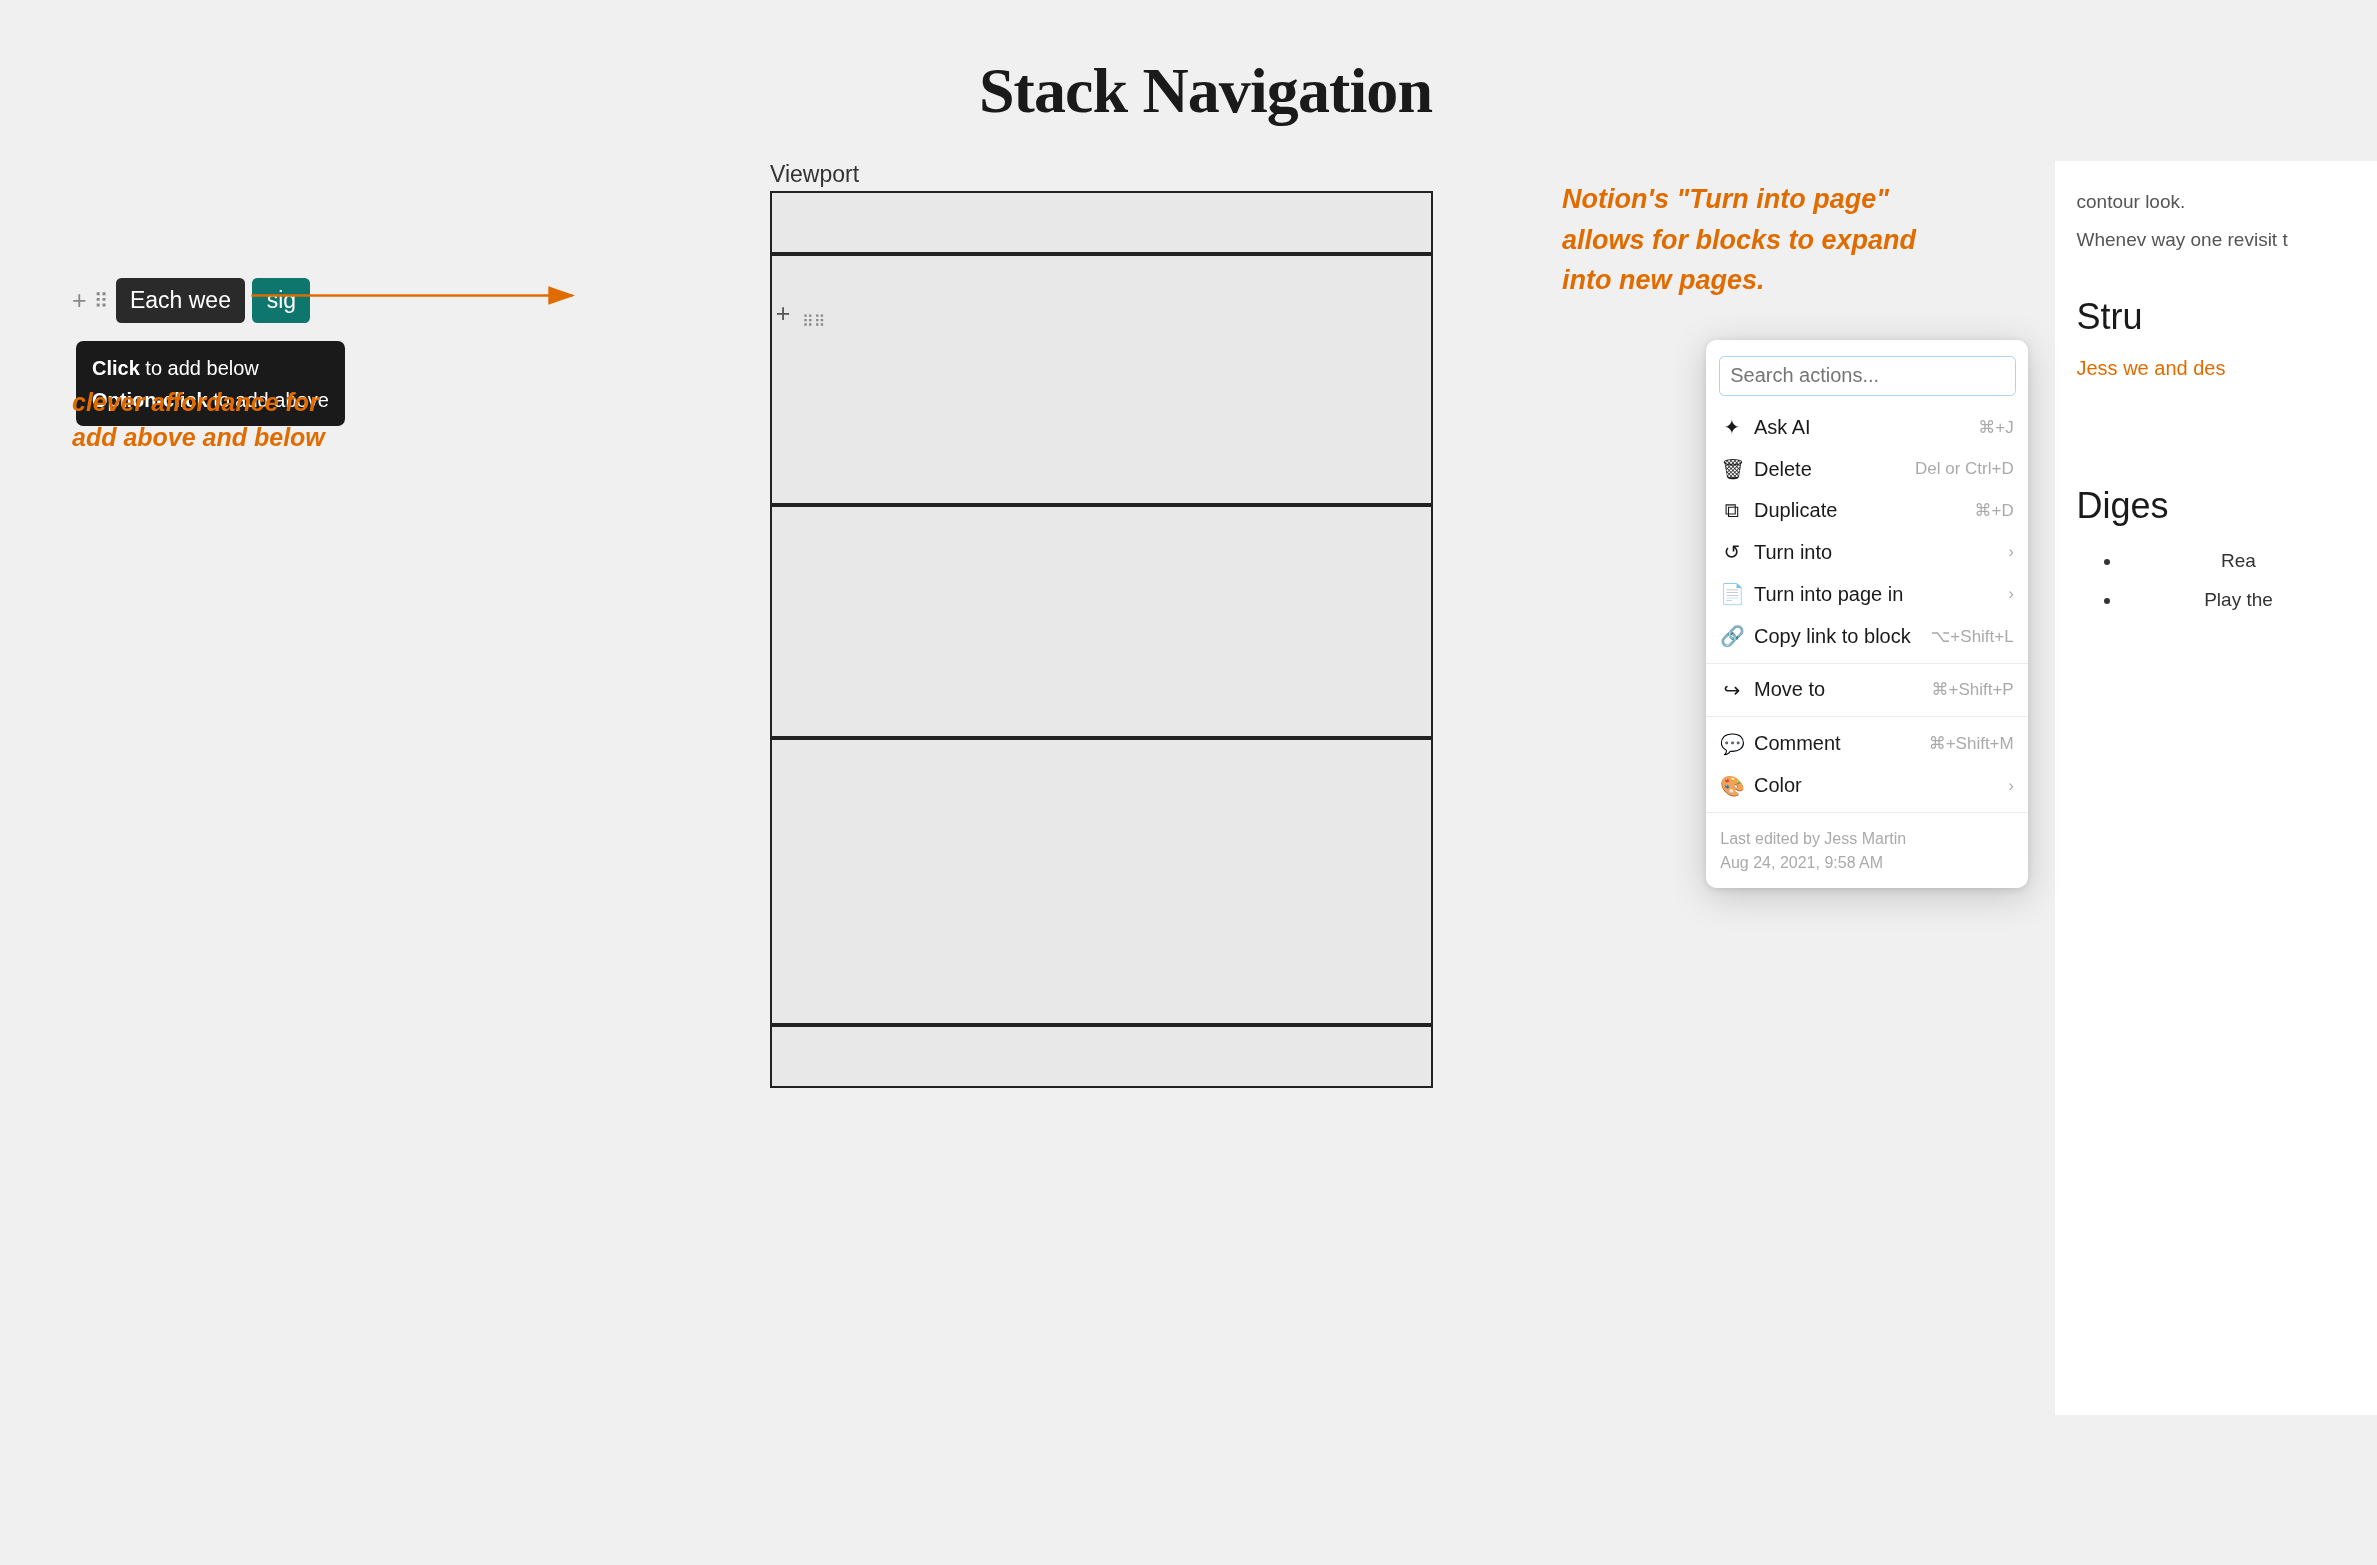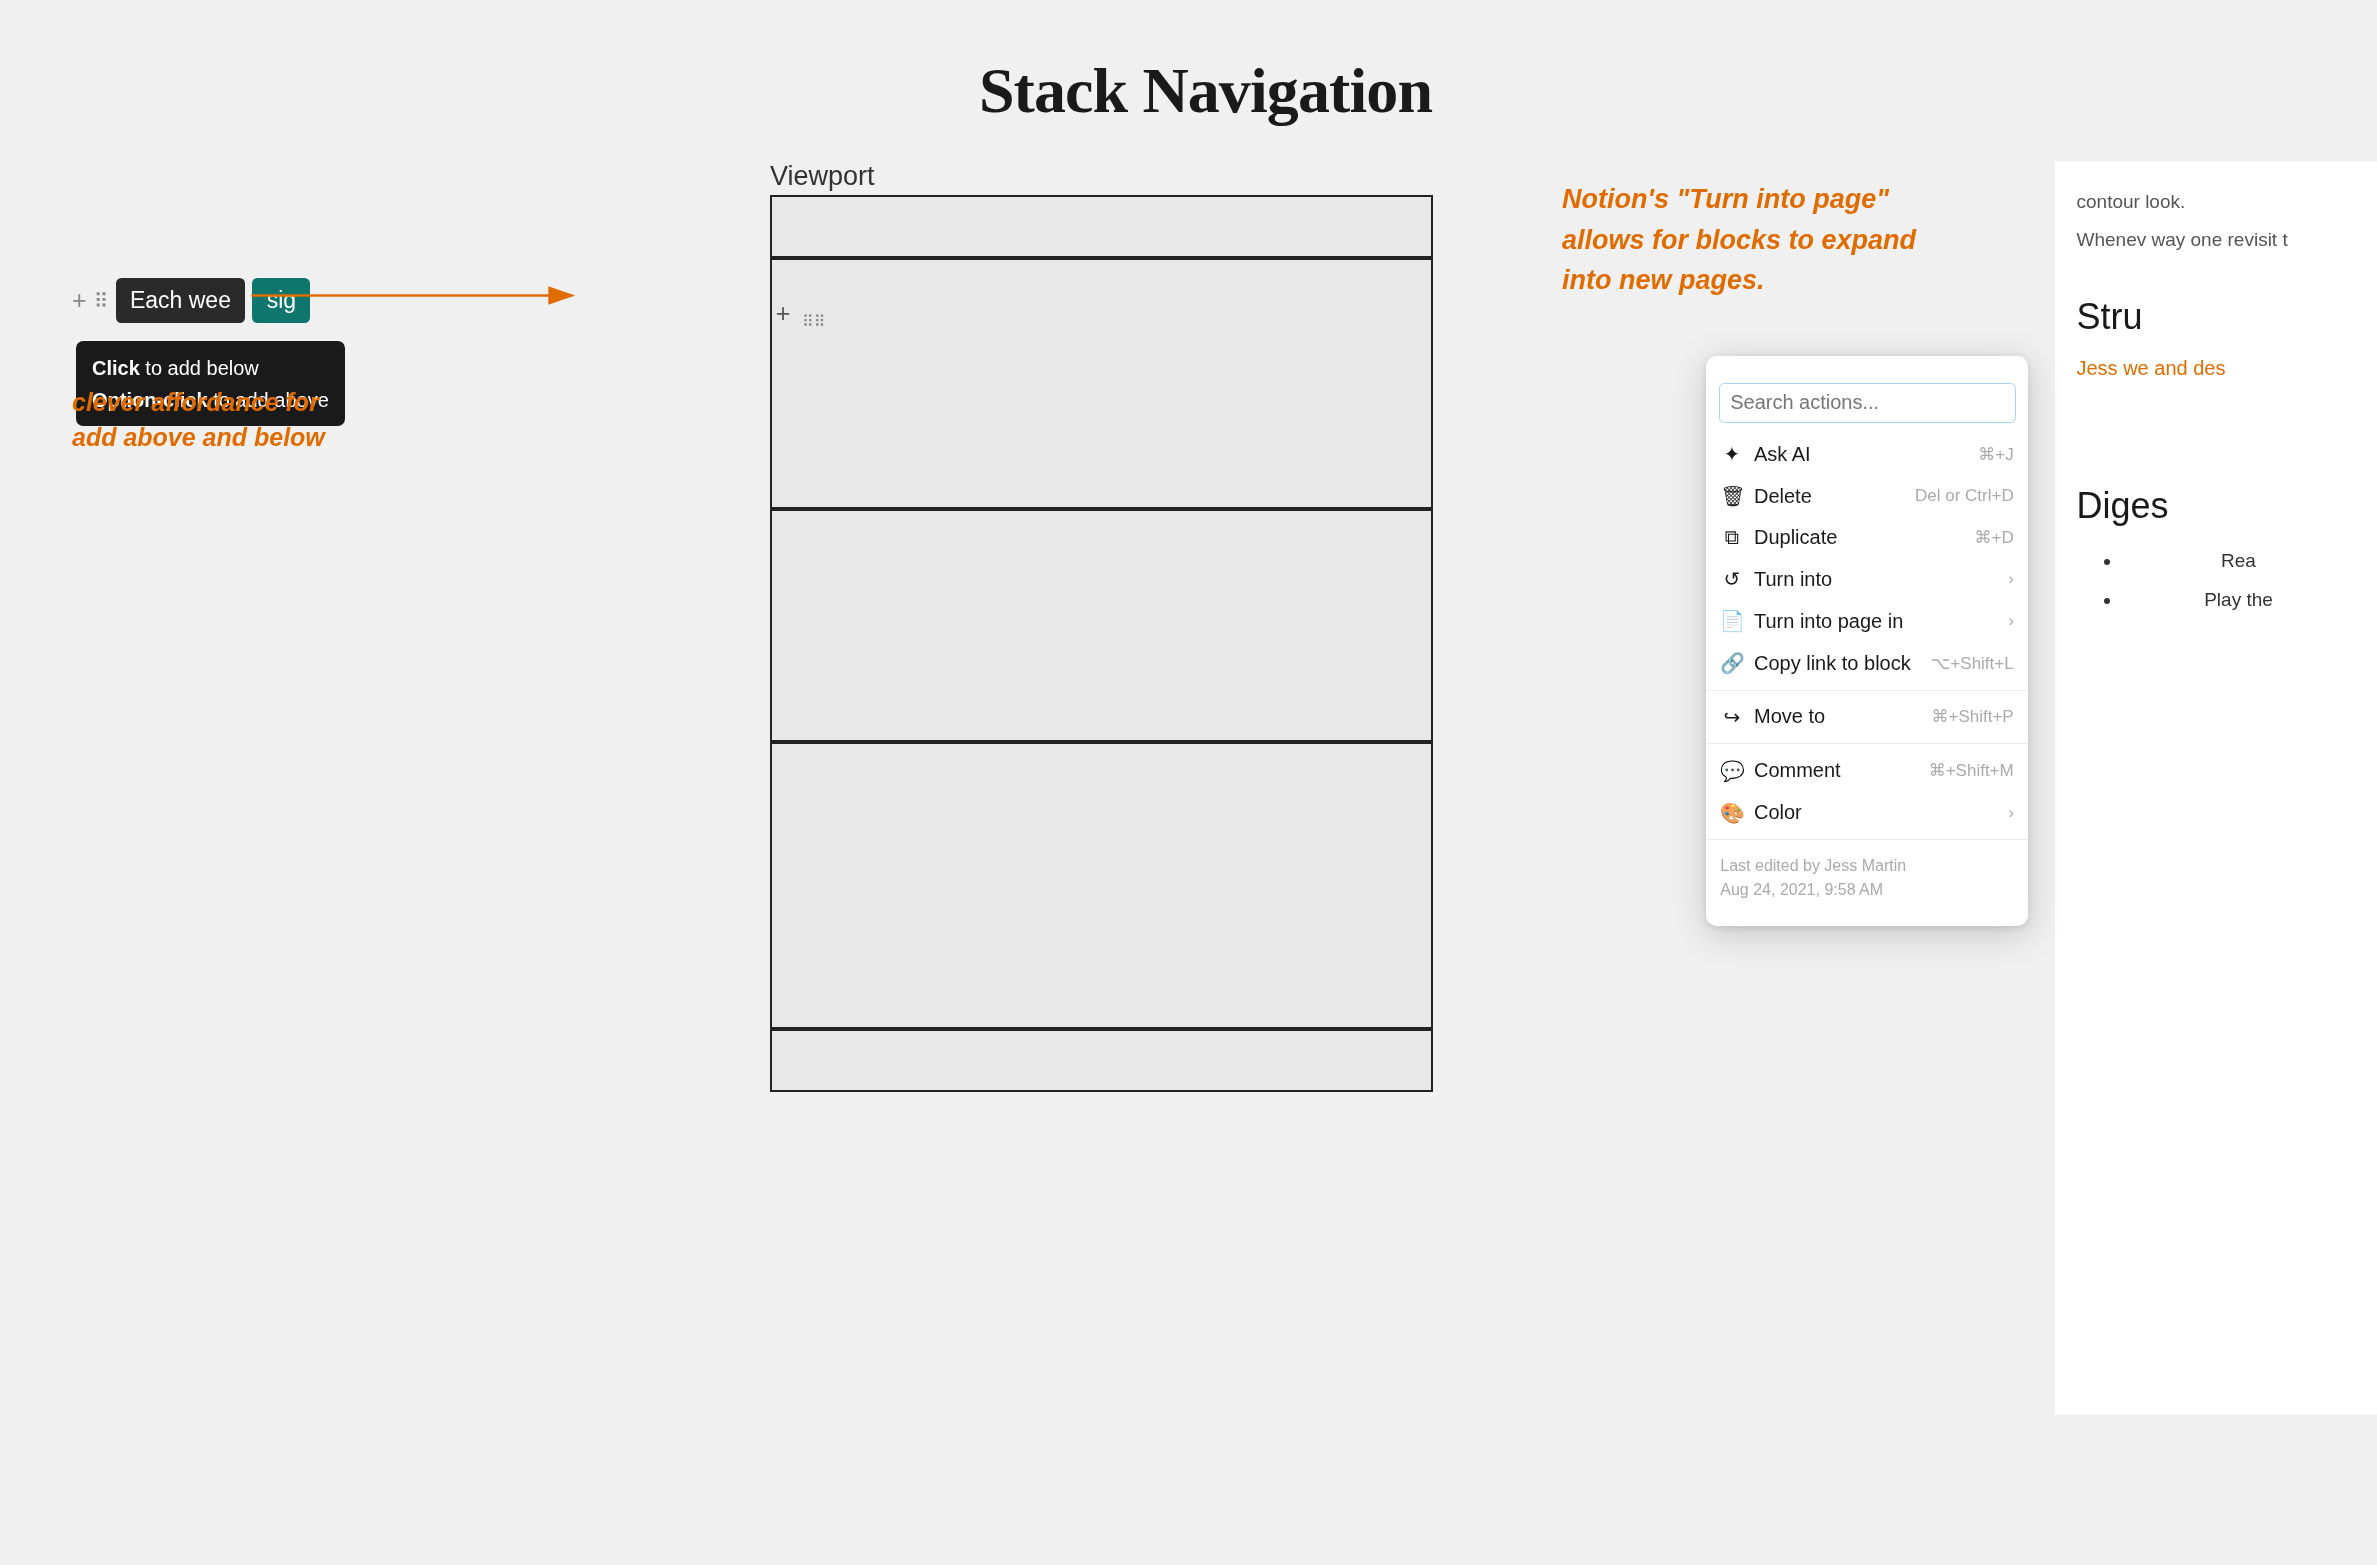--- a/index.html
+++ b/index.html
@@ -26,21 +26,21 @@
 
     
     .viewport-section {
       position: absolute;
       top: 161px;
       left: 627px;
       width: 806px;
     }
 
     .viewport-label {
-      font-size: 27px;
+      font-size: 23px;
       color: #333;
       margin-bottom: 3px;
       margin-left: 143px;
     }
 
     .viewport-frames {
       display: flex;
       flex-direction: column;
       gap: 0;
       margin-left: 143px;
@@ -155,23 +155,22 @@
 
     
     .context-menu {
       position: absolute;
       top: 340px;
       right: 349px;
       width: 322px;
       background: white;
       border-radius: 10.7px;
       box-shadow: 0 7.2px 36px rgba(0,0,0,0.18), 0 1.8px 7.2px rgba(0,0,0,0.1);
-      padding: 20px 0;
+      padding: 9px 0;
       z-index: 100;
-      margin-top: 16px;
     }
 
     .search-input-wrap {
       padding: 7.2px 12.5px 10.7px;
     }
 
     .search-input {
       width: 100%;
       border: 1.3px solid #a8d3f5;
       border-radius: 5.4px;

